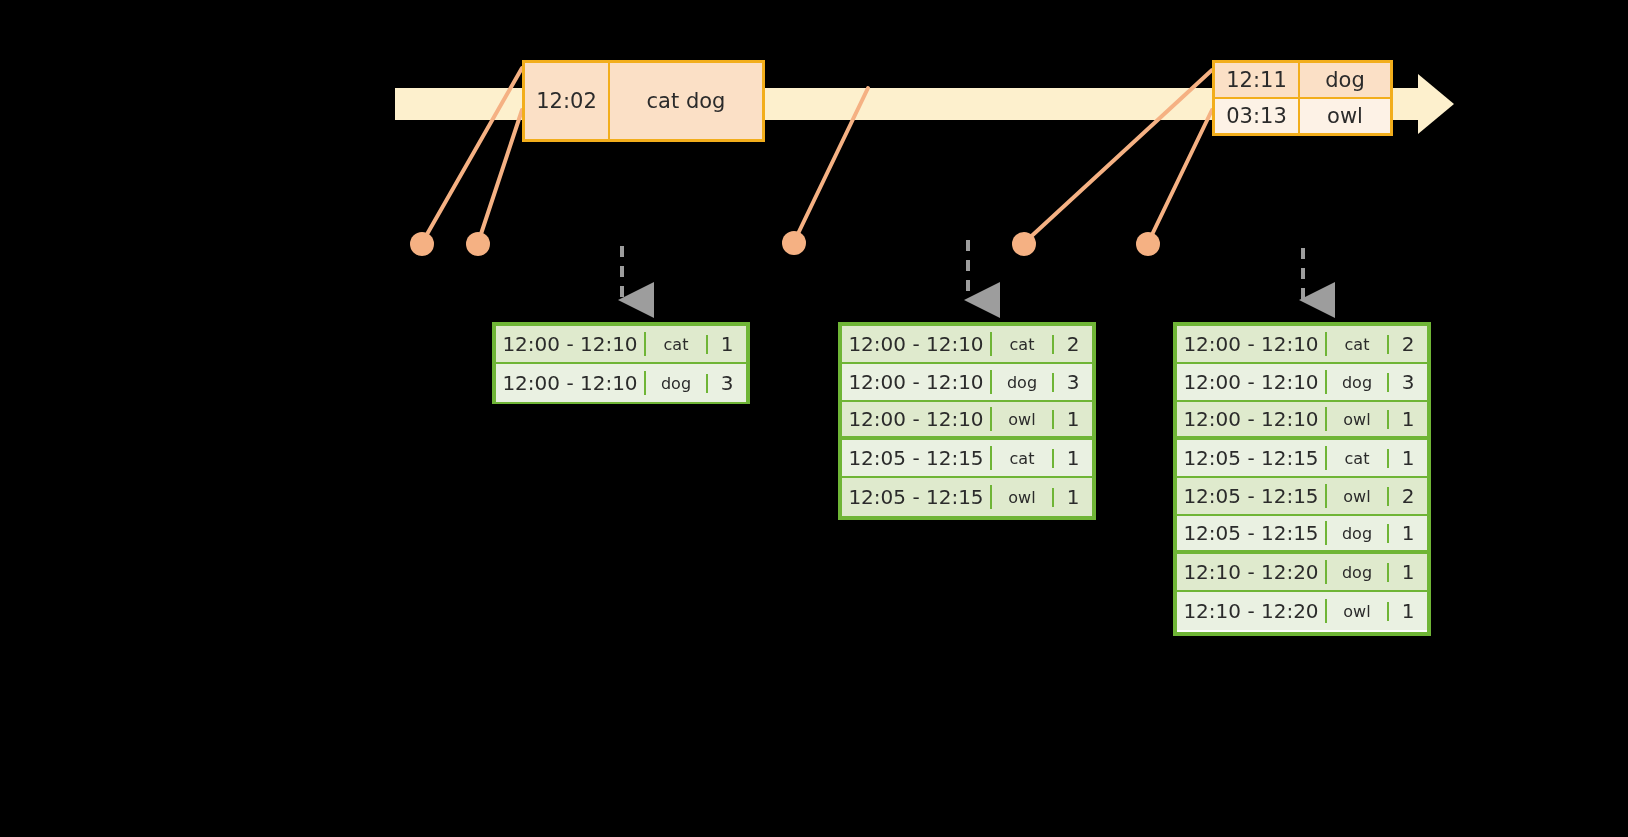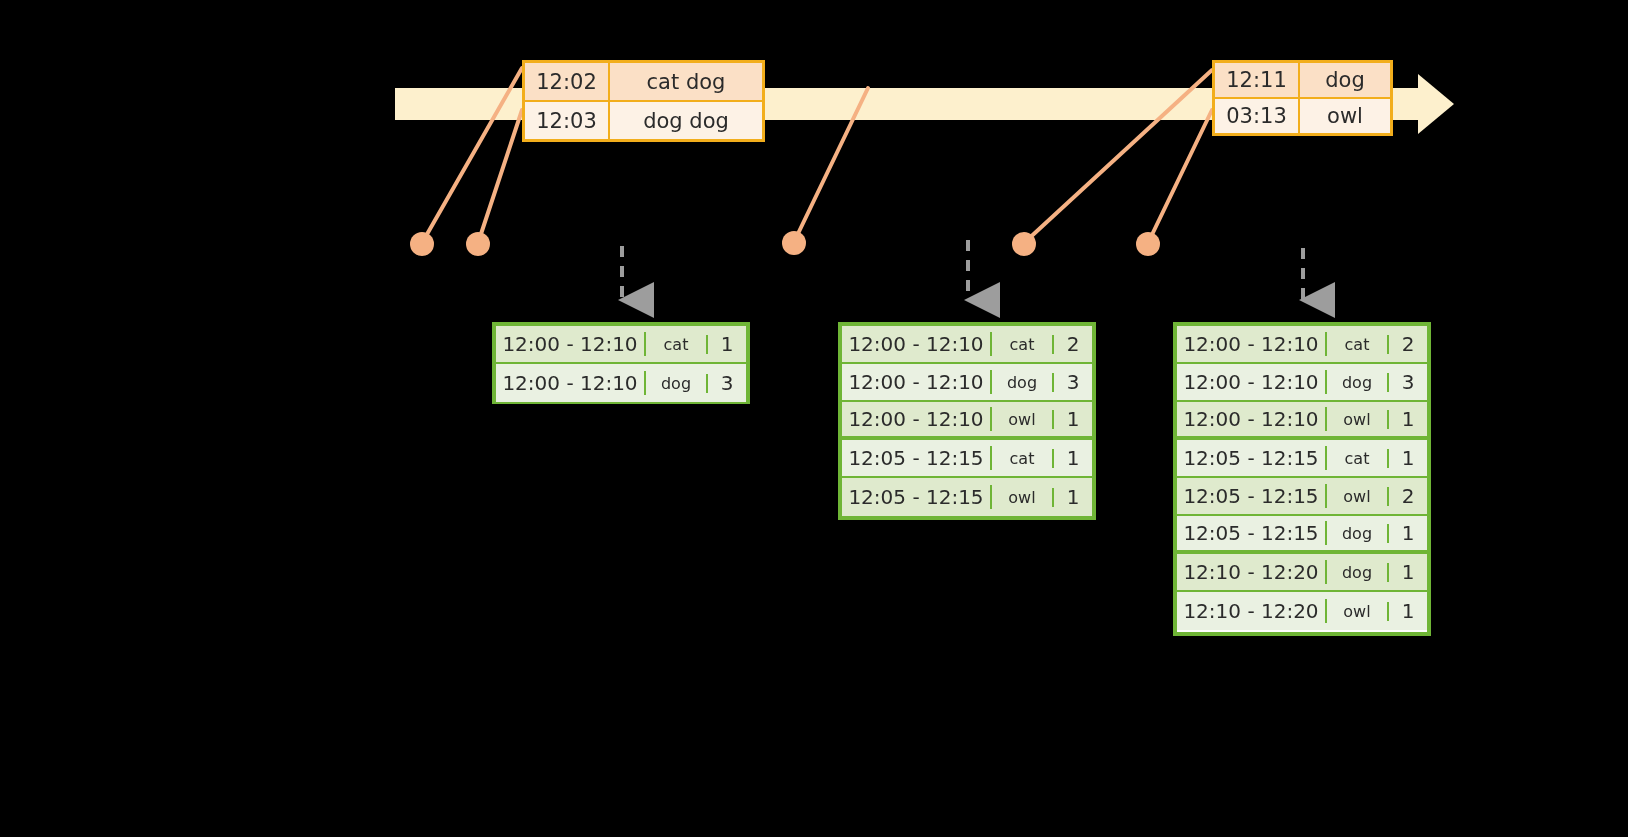--- a/index.html
+++ b/index.html
@@ -144,24 +144,20 @@
       <line x1="968" y1="240" x2="968" y2="300" marker-end="url(#ah)"></line>
       <line x1="1303" y1="248" x2="1303" y2="300" marker-end="url(#ah)"></line>
     </g>
   </svg>
 
   <div class="ev-box" style="left:522px;top:60px;width:243px;height:82px;">
     <div class="ev-row shade-a">
       <div class="ev-time">12:02</div>
       <div class="ev-words">cat dog</div>
     </div>
-    <div class="ev-row shade-b">
-      <div class="ev-time">12:03</div>
-      <div class="ev-words">dog dog</div>
-    </div>
   </div>
 
 
   <div class="ev-box" style="left:1212px;top:60px;width:181px;height:76px;">
     <div class="ev-row shade-a">
       <div class="ev-time">12:11</div>
       <div class="ev-words">dog</div>
     </div>
     <div class="ev-row shade-b">
       <div class="ev-time">03:13</div>

